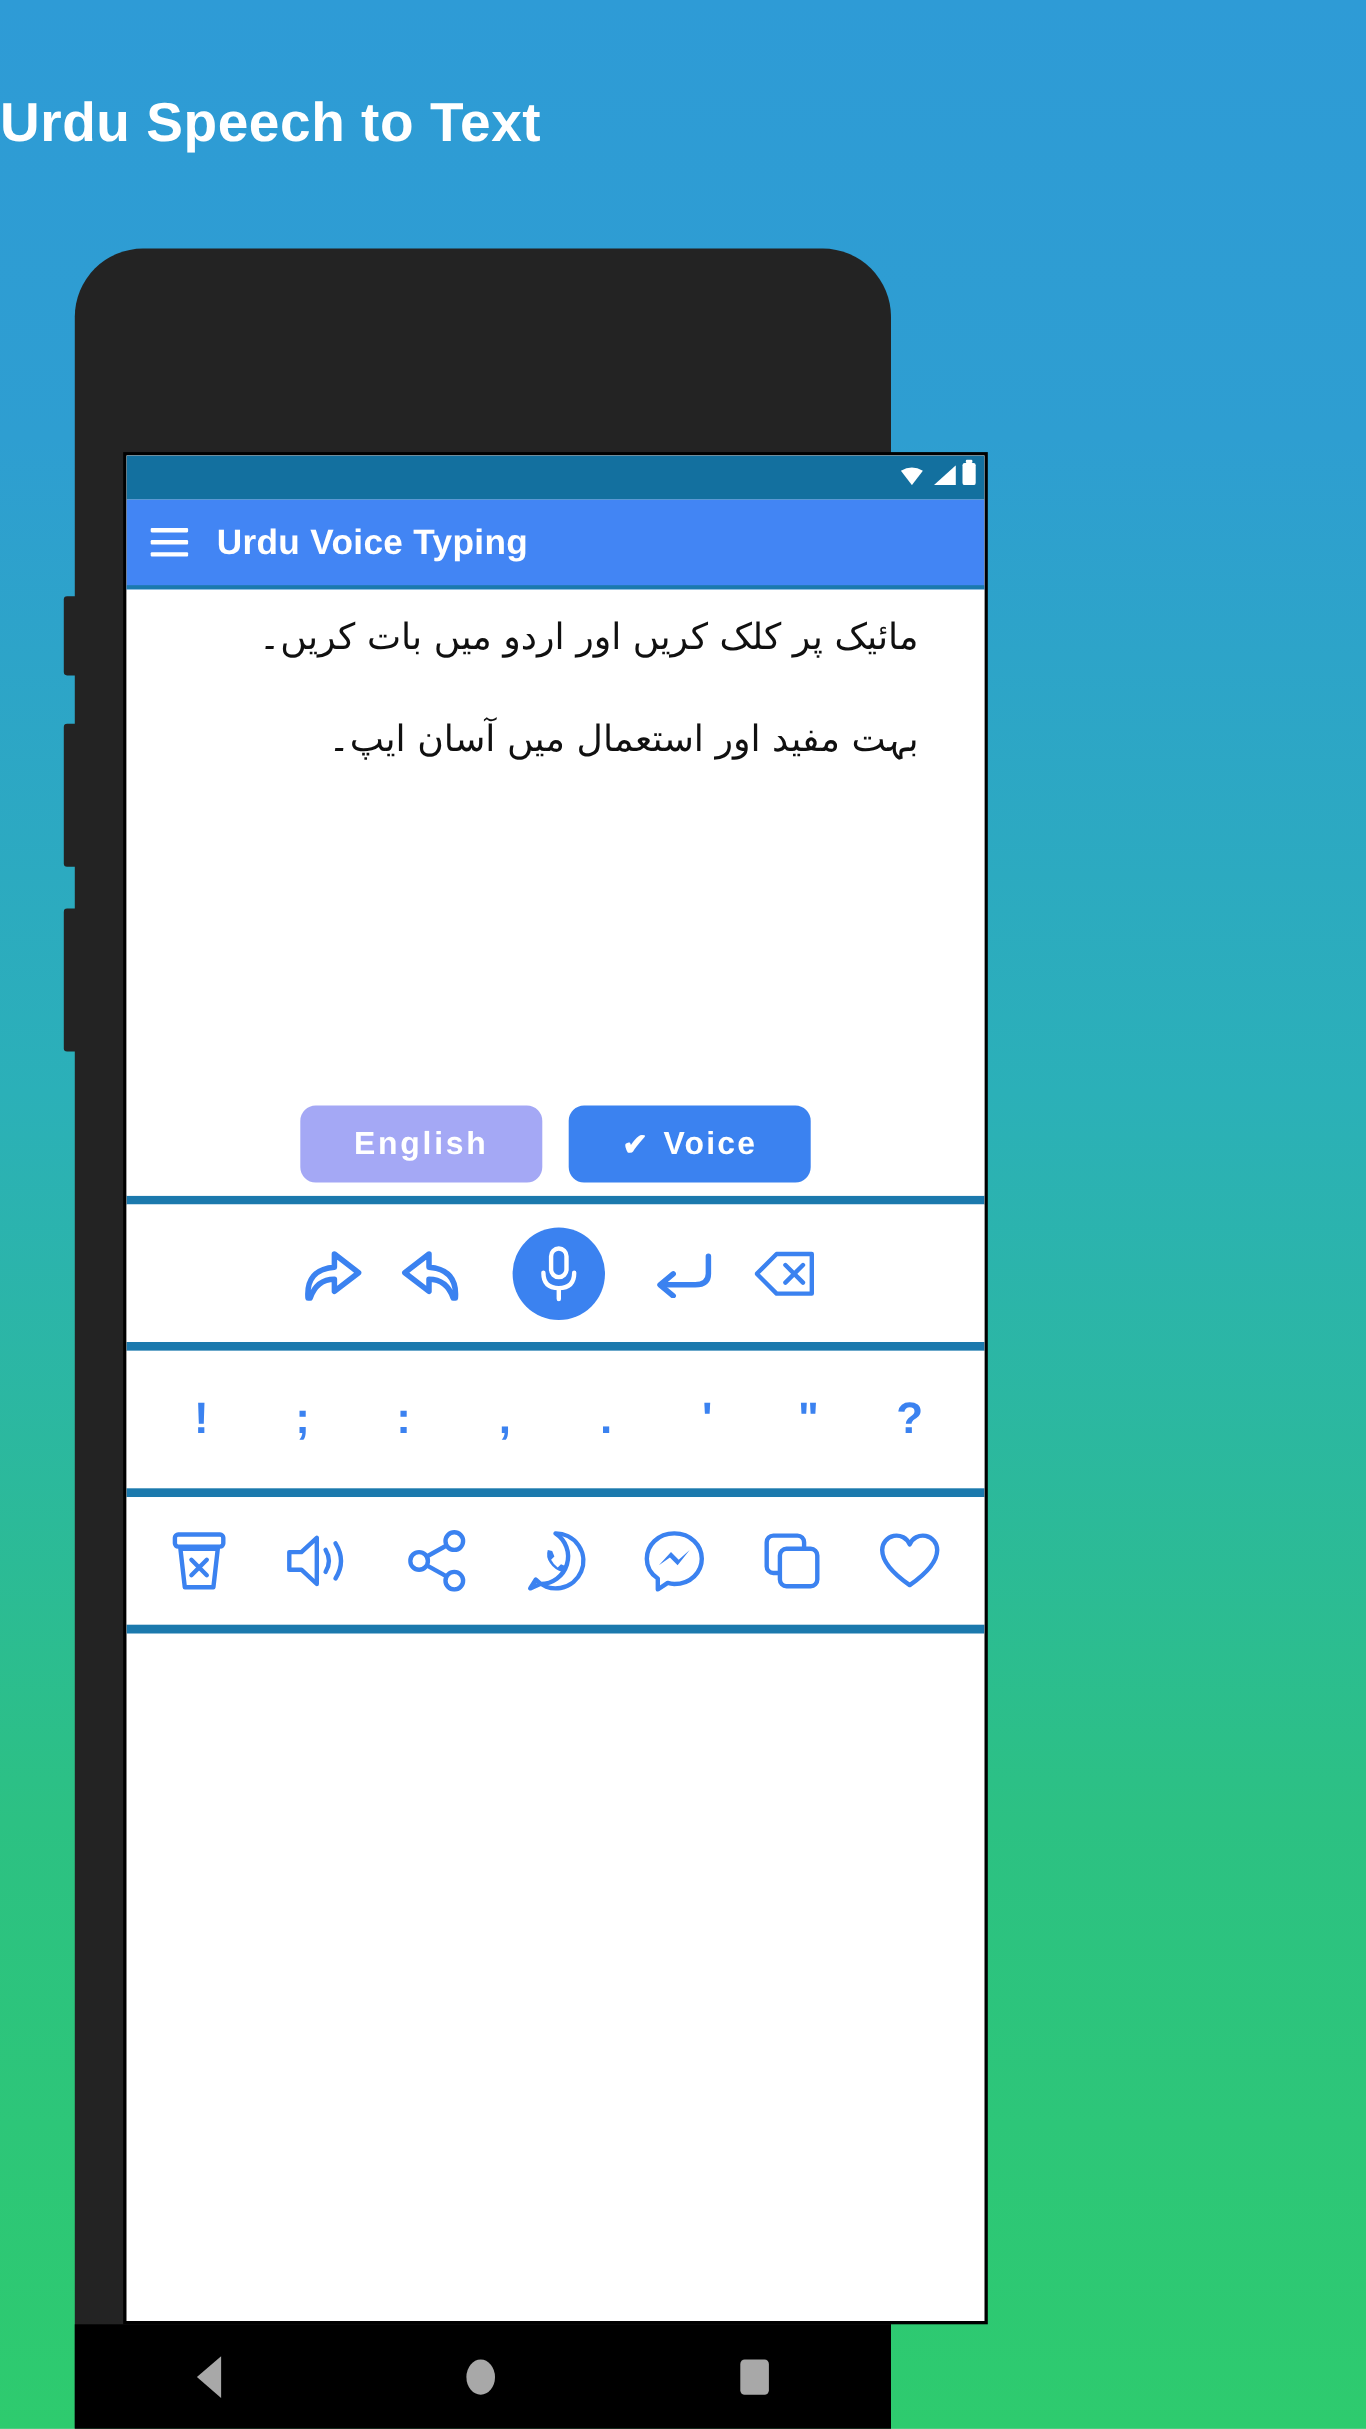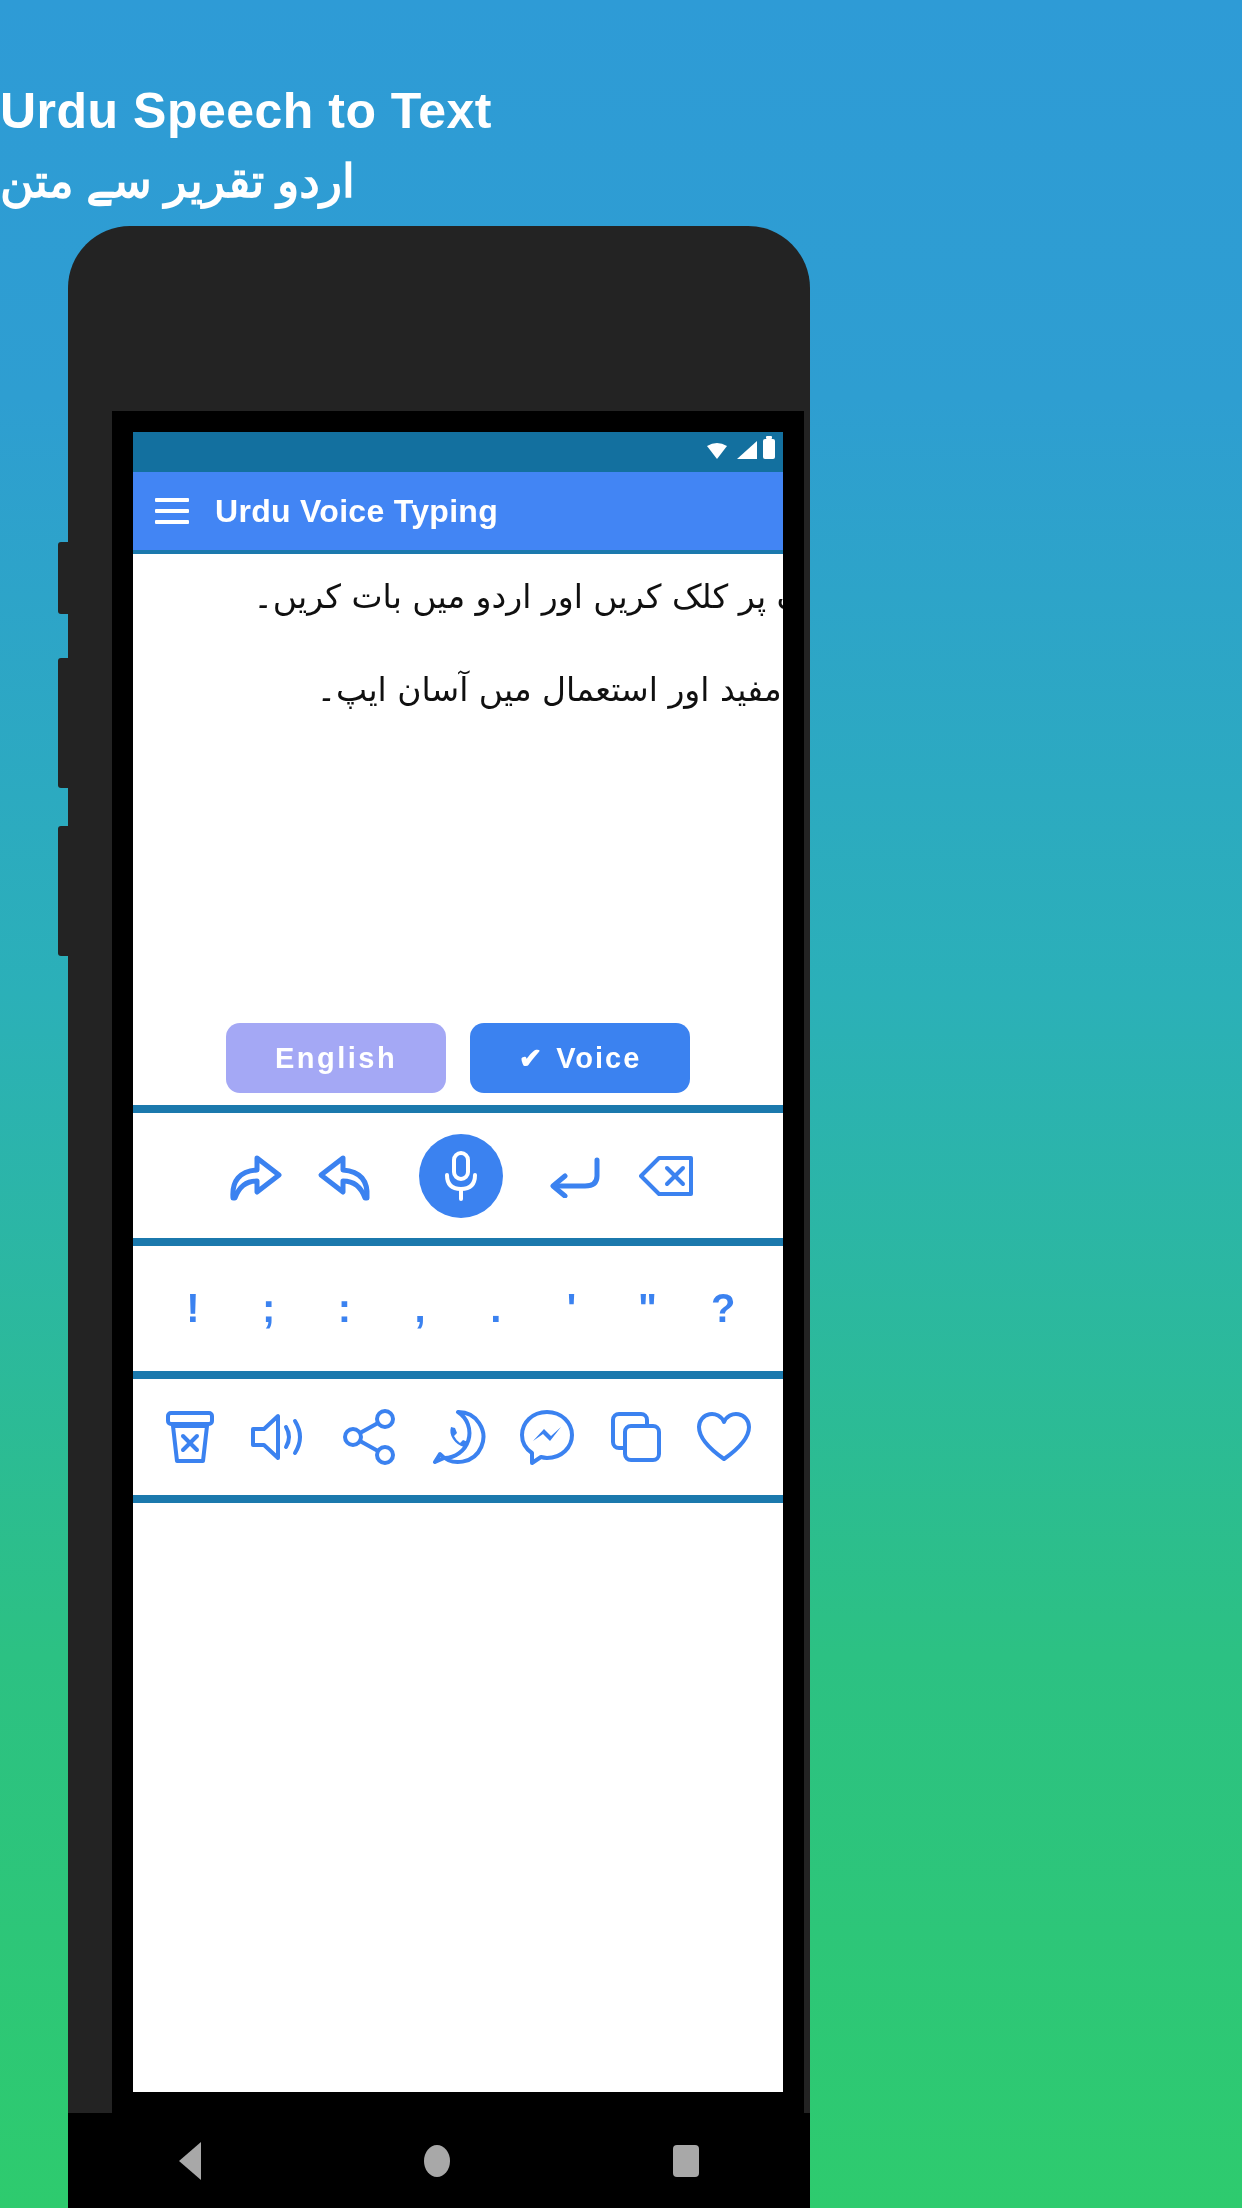--- a/index.html
+++ b/index.html
@@ -33,23 +33,23 @@
   }
   .btn-side {
     position:absolute; left:-10px; width:12px; background:#232323; border-radius:3px 0 0 3px;
   }
   .btn-side.b1 { top:316px; height:72px; }
   .btn-side.b2 { top:432px; height:130px; }
   .btn-side.b3 { top:600px; height:130px; }
 
   .screen-bezel {
     position:absolute; left:44px; top:185px;
-    width:692px; height:1702px;
+    width:786px; height:1702px;
     background:#000000;
-    padding:21px;
+    padding:3px;
   }
   .screen {
     position:relative; width:100%; height:100%;
     background:#ffffff; overflow:hidden;
   }
 
   
   .statusbar {
     height:40px; background:#13709f; position:relative;
   }
@@ -150,21 +150,20 @@
   }
   .nav-back { width:0; height:0; border-top:19px solid transparent; border-bottom:19px solid transparent; border-right:22px solid #a8a8a8; cursor:pointer; }
   .nav-home { width:26px; height:32px; background:#a8a8a8; border-radius:50%; cursor:pointer; }
   .nav-recent { width:26px; height:32px; background:#a8a8a8; border-radius:4px; cursor:pointer; }
 </style>
 </head>
 <body>
 
 <div class="promo-header">
   <div class="promo-title">Urdu Speech to Text</div>
-  <div class="promo-sub">اردو تقریر سے متن</div>
 </div>
 
 <div class="phone">
 
   <div class="btn-side b1"></div>
   <div class="btn-side b2"></div>
   <div class="btn-side b3"></div>
 
   <div class="screen-bezel">
     <div class="screen">

